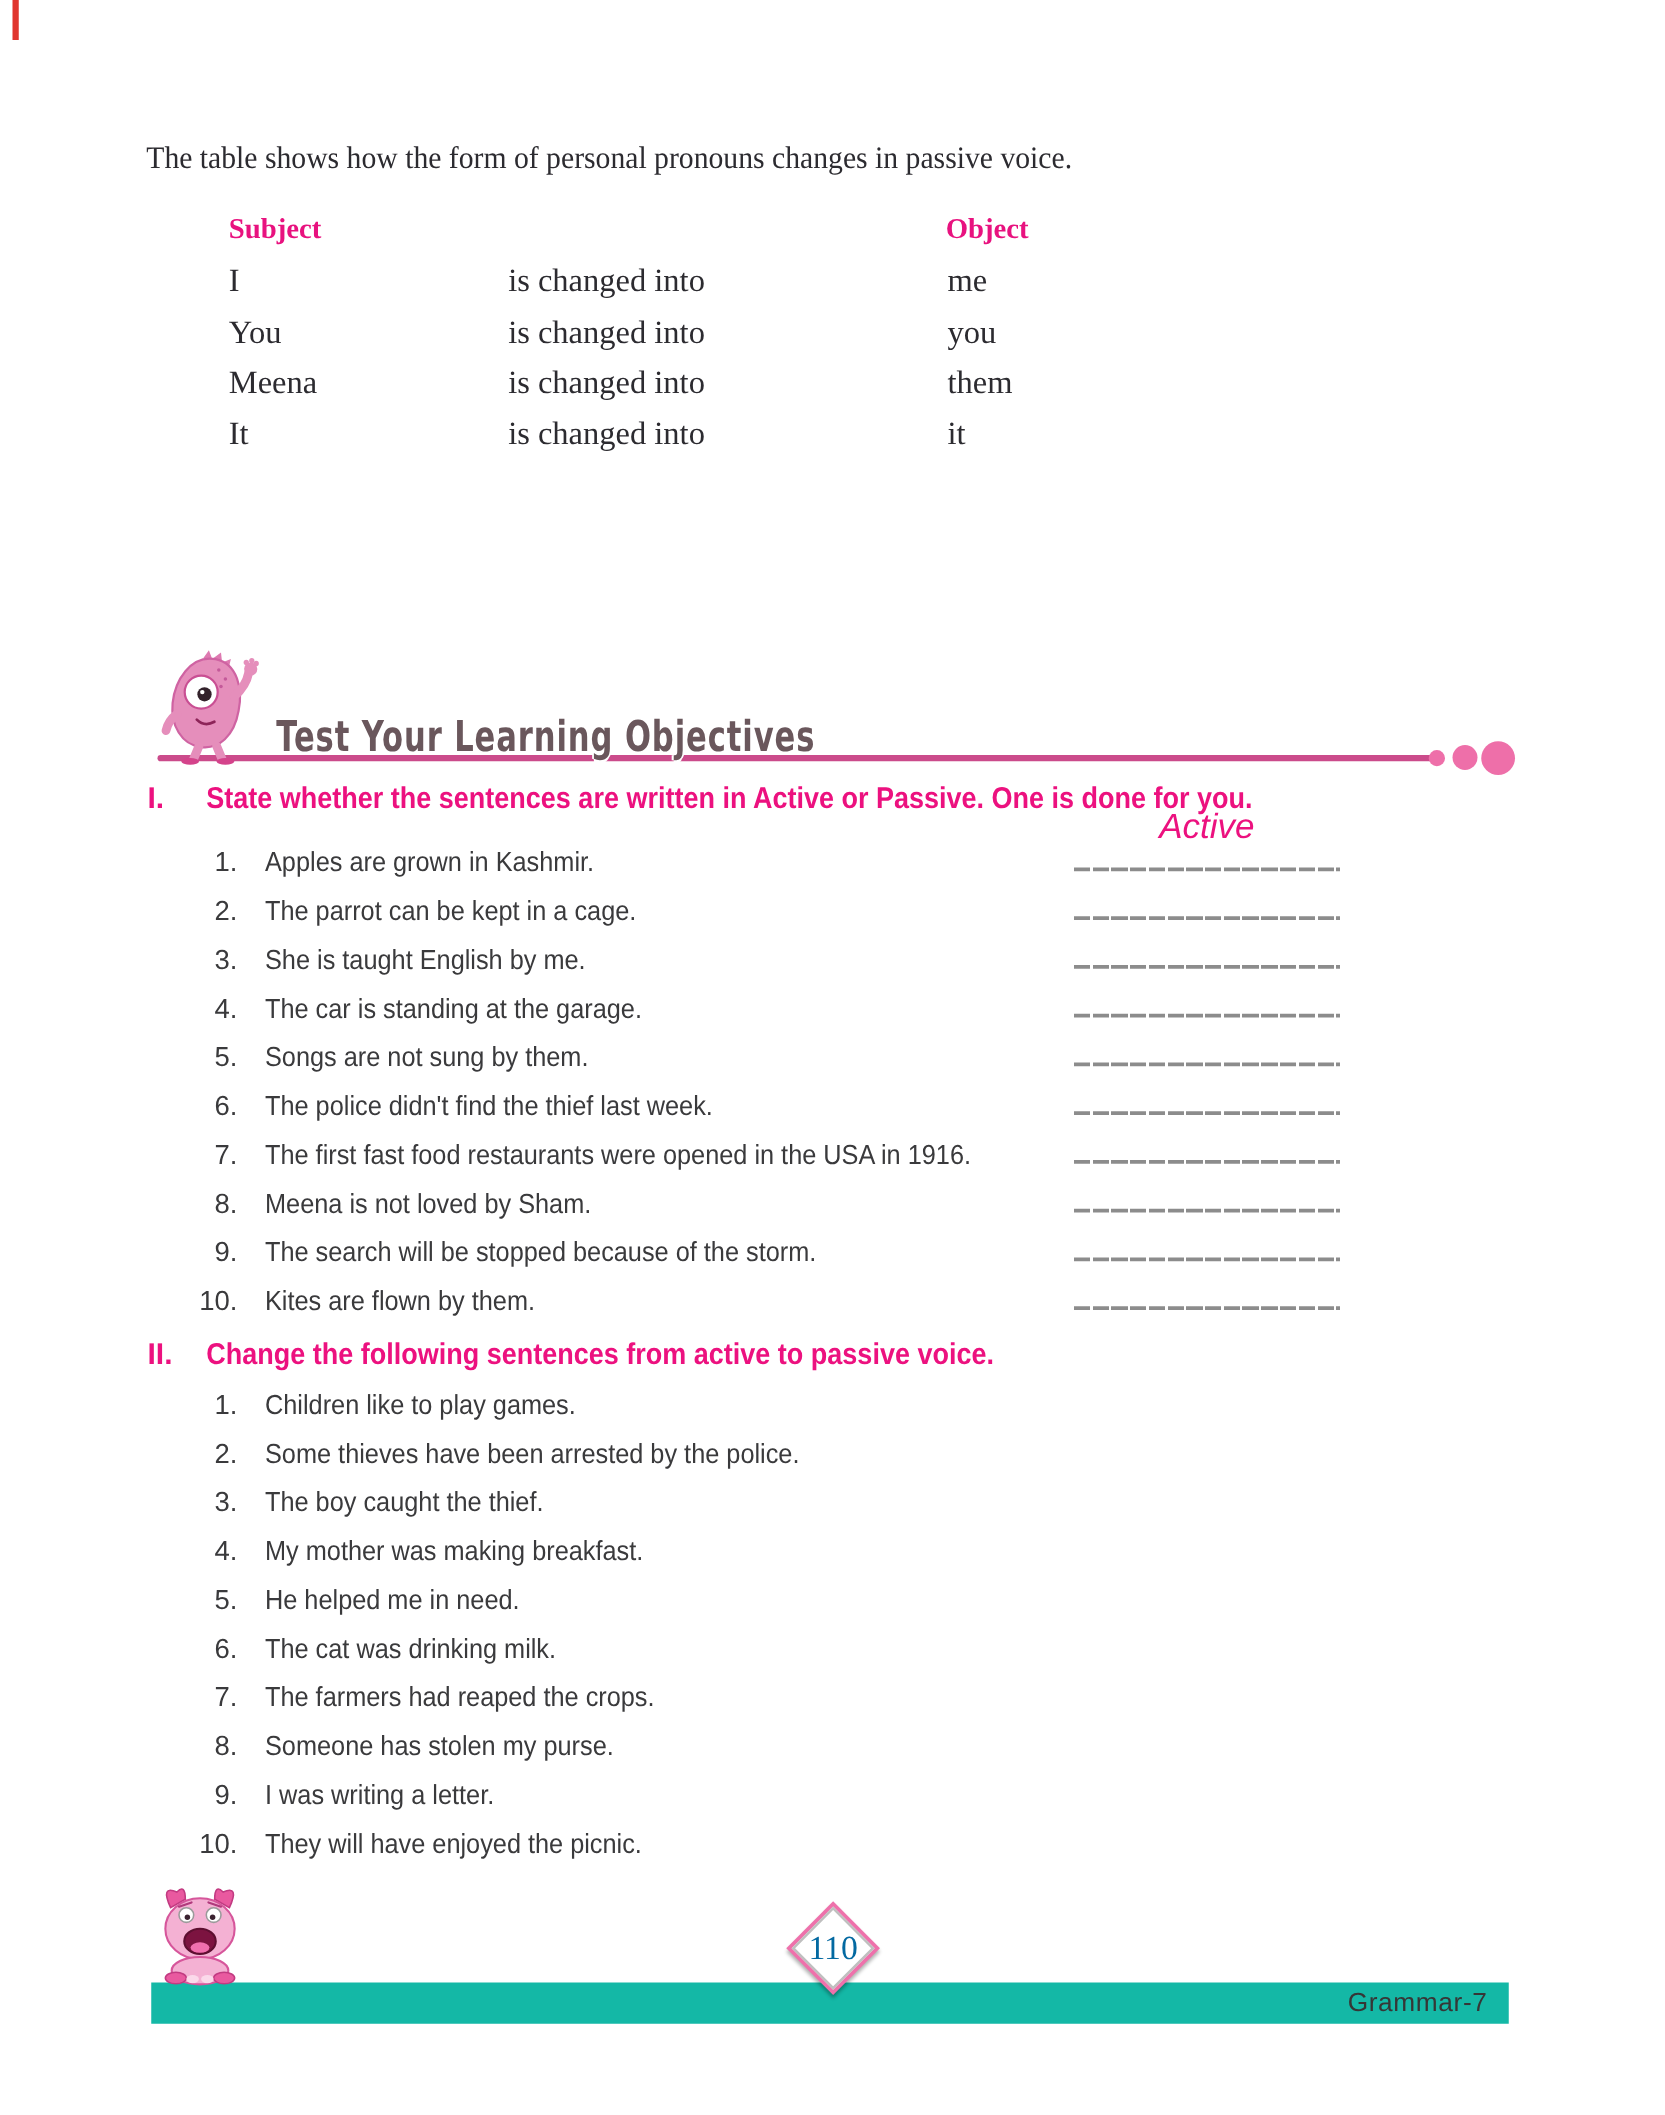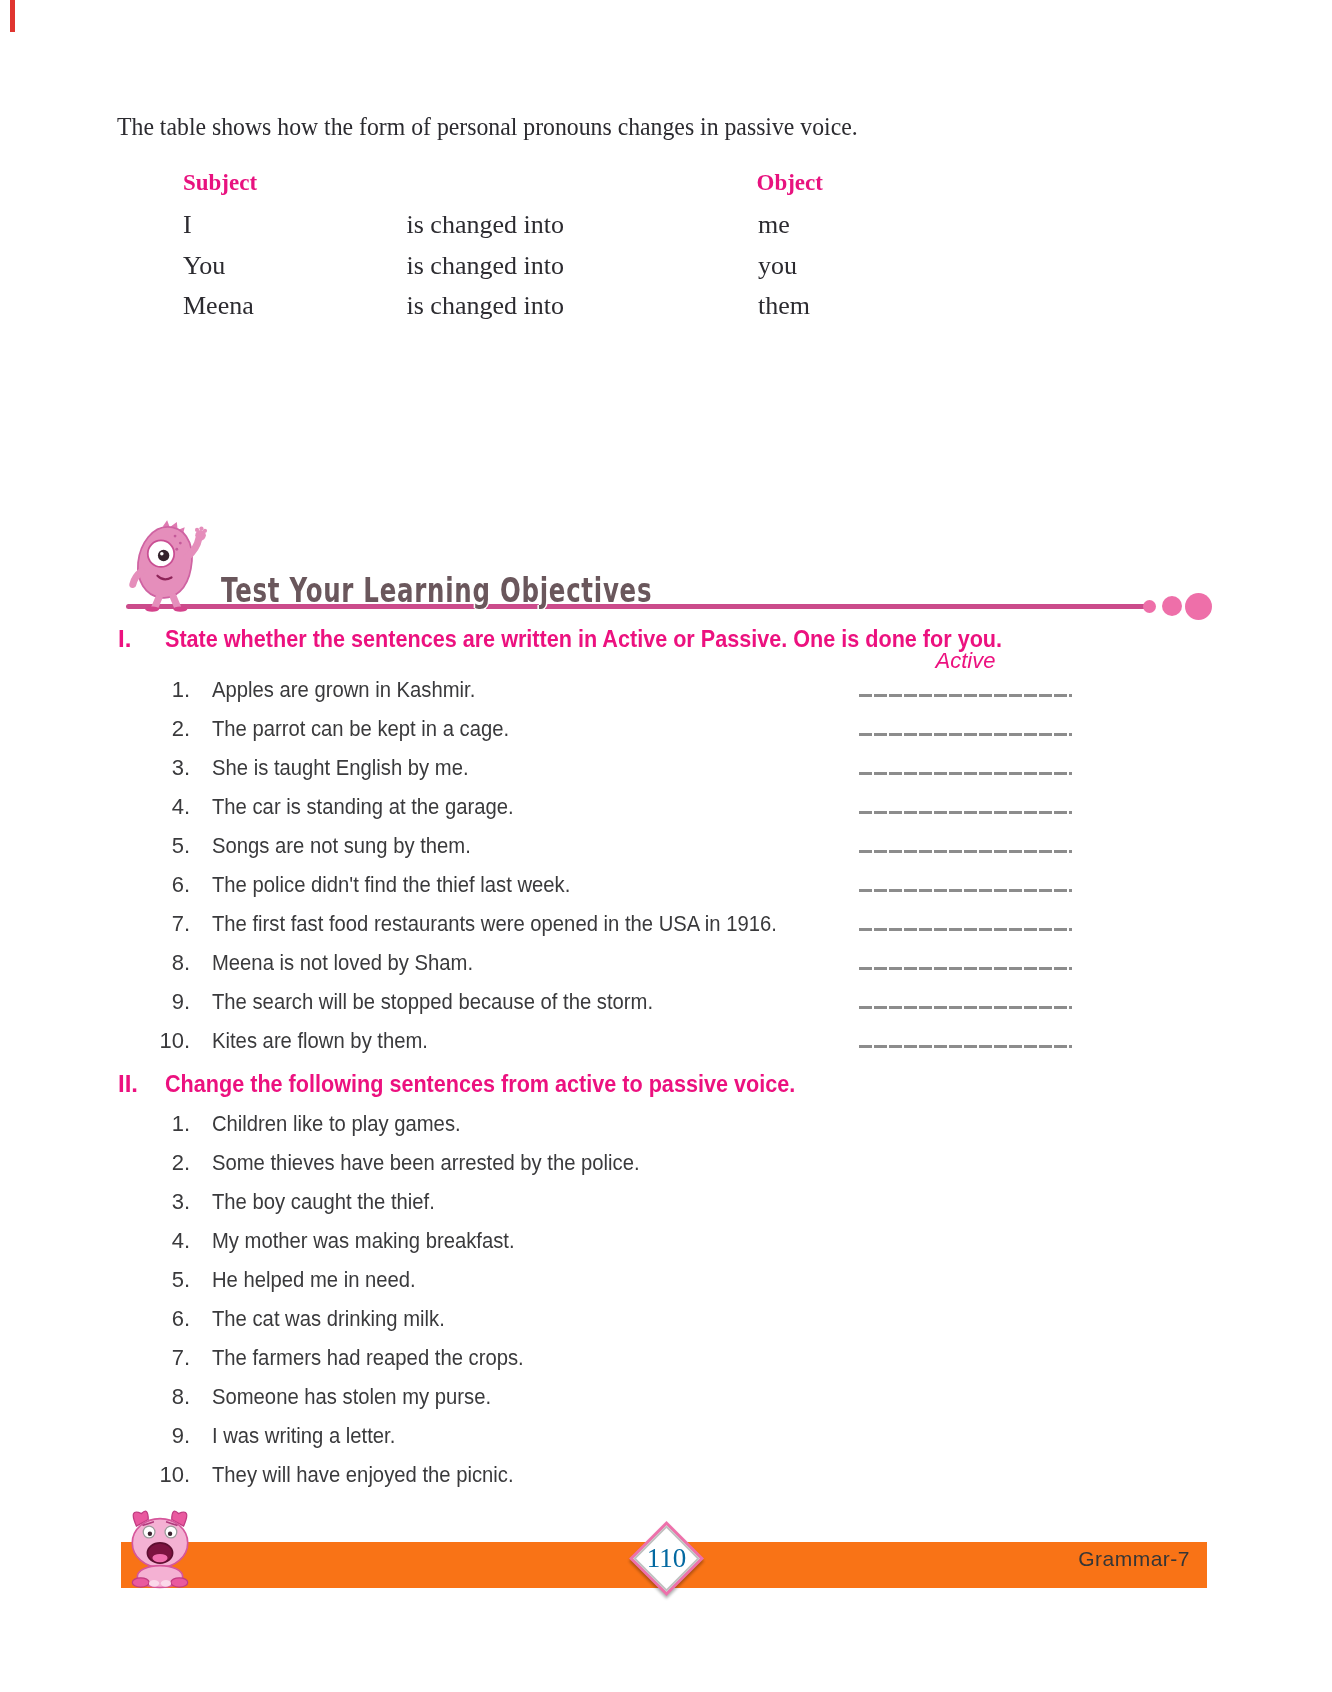--- a/index.html
+++ b/index.html
@@ -38,34 +38,34 @@
   
   .ex-head{position:absolute;left:0;width:1332px;height:30px;line-height:30px;
            font-weight:bold;font-size:24px;color:#ec117f;}
   .ex1-head{top:624px;}
   .ex2-head{top:1069px;}
   .ex-roman{position:absolute;left:118px;top:0;}
   .ex-instruction{position:absolute;left:165px;top:0;white-space:nowrap;
                   transform:scaleX(.9);transform-origin:0 50%;}
 
   .active-label{position:absolute;left:859px;top:648px;width:213px;height:26px;line-height:26px;
-                text-align:center;font-style:italic;font-size:22px;color:#ec117f;}
+                text-align:center;font-style:italic;font-size:28px;color:#ec117f;}
 
   
   .item-row{position:absolute;left:0;width:1332px;height:39px;}
   .row-num{position:absolute;left:146px;top:0;width:44px;height:39px;line-height:39px;
            text-align:right;font-size:22px;color:#3a3a3c;}
   .row-text{position:absolute;left:212px;top:0;height:39px;line-height:39px;font-size:22px;
             color:#3a3a3c;white-space:nowrap;transform:scaleX(.92);transform-origin:0 50%;}
   .blank{position:absolute;left:859px;top:24px;width:213px;height:3px;
          background:repeating-linear-gradient(90deg,#8c8c8c 0 13px,rgba(0,0,0,0) 13px 15px);}
 
   
-  .footer-bar{position:absolute;left:121px;top:1542px;width:1086px;height:46px;
-              background:#f97316;z-index:1;}
+  .footer-bar{position:absolute;left:121px;top:1586px;width:1086px;height:33px;
+              background:#14b8a6;z-index:1;}
   .book-label{position:absolute;right:17px;top:0;height:33px;line-height:33px;
               font-size:21px;letter-spacing:.5px;color:#363636;}
   .pg-diamond-outer{position:absolute;left:640px;top:1532px;width:53px;height:53px;
               background:#ee71ab;transform:rotate(45deg);z-index:2;
               box-shadow:2px 2px 3px rgba(0,0,0,.3);}
   .pg-diamond-inner{position:absolute;left:643px;top:1535px;width:43px;height:43px;
               background:#fff;border:2px solid #bfbfbf;transform:rotate(45deg);z-index:3;}
   .pg-num{position:absolute;left:636px;top:1544px;width:61px;height:28px;line-height:28px;
           text-align:center;font-family:"Liberation Serif",serif;font-size:27px;color:#0369a1;z-index:4;}
   .footer-mascot{position:absolute;left:118px;top:1504px;width:84px;height:88px;z-index:5;}
@@ -92,20 +92,25 @@
     </div>
     <div class="trow">
       <span class="c1">You</span>
       <span class="c2">is changed into</span>
       <span class="c3">you</span>
     </div>
     <div class="trow">
       <span class="c1">Meena</span>
       <span class="c2">is changed into</span>
       <span class="c3">them</span>
+    </div>
+    <div class="trow">
+      <span class="c1">It</span>
+      <span class="c2">is changed into</span>
+      <span class="c3">it</span>
     </div>
   </div>
 
   <div class="banner-line"></div>
   <div class="dot dot1"></div>
   <div class="dot dot2"></div>
   <div class="dot dot3"></div>
   <div class="banner-title">Test Your Learning Objectives</div>
   <svg class="banner-mascot" viewBox="0 0 100 104">
     <path d="M44 7 l5 -7 l3 8 l8 -6 l1 9 l8 -3 l-2 8 Z" fill="#de7ab1"></path>

